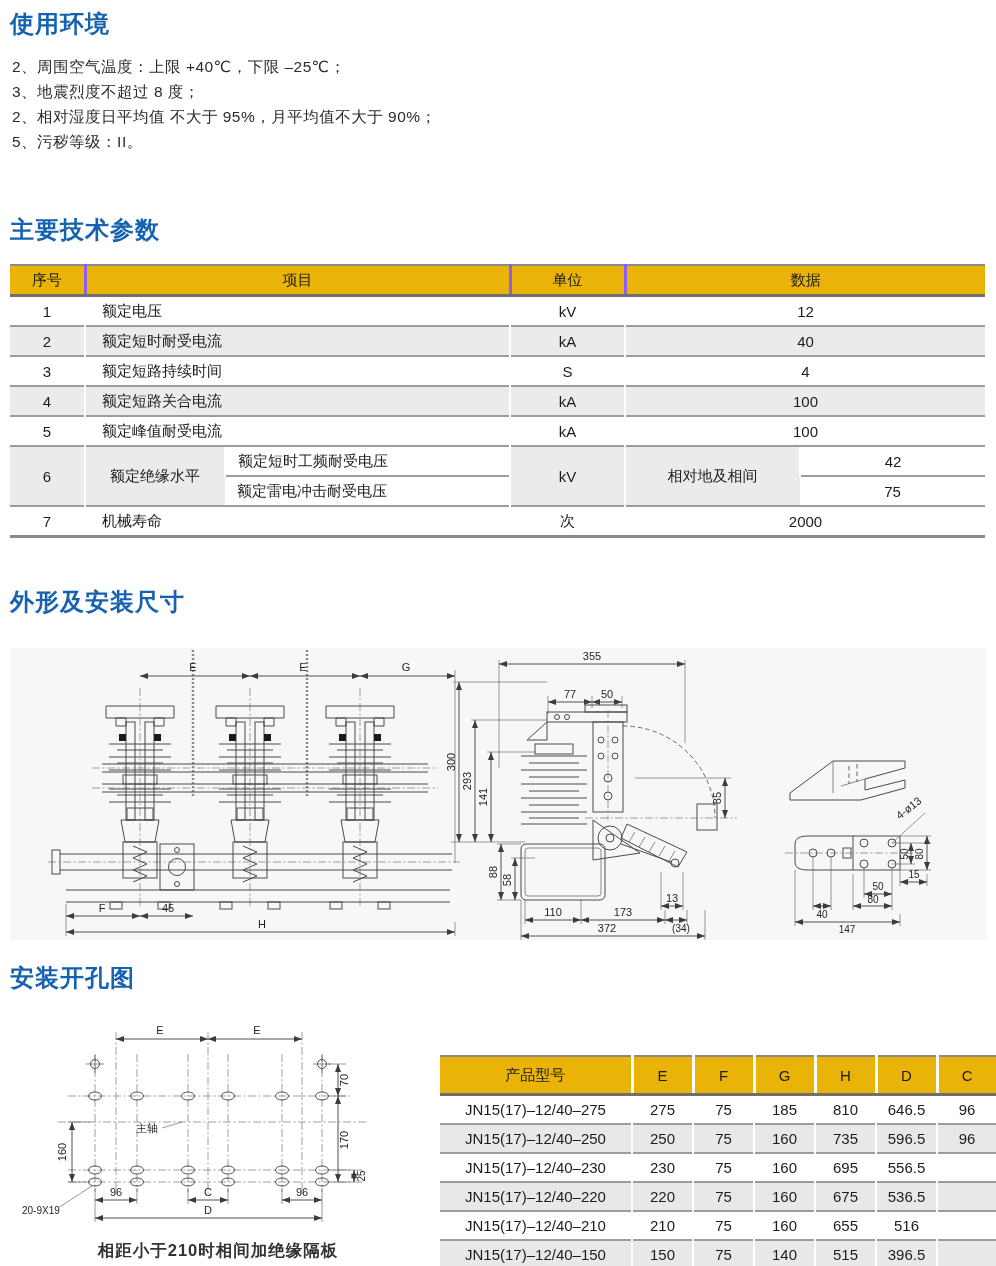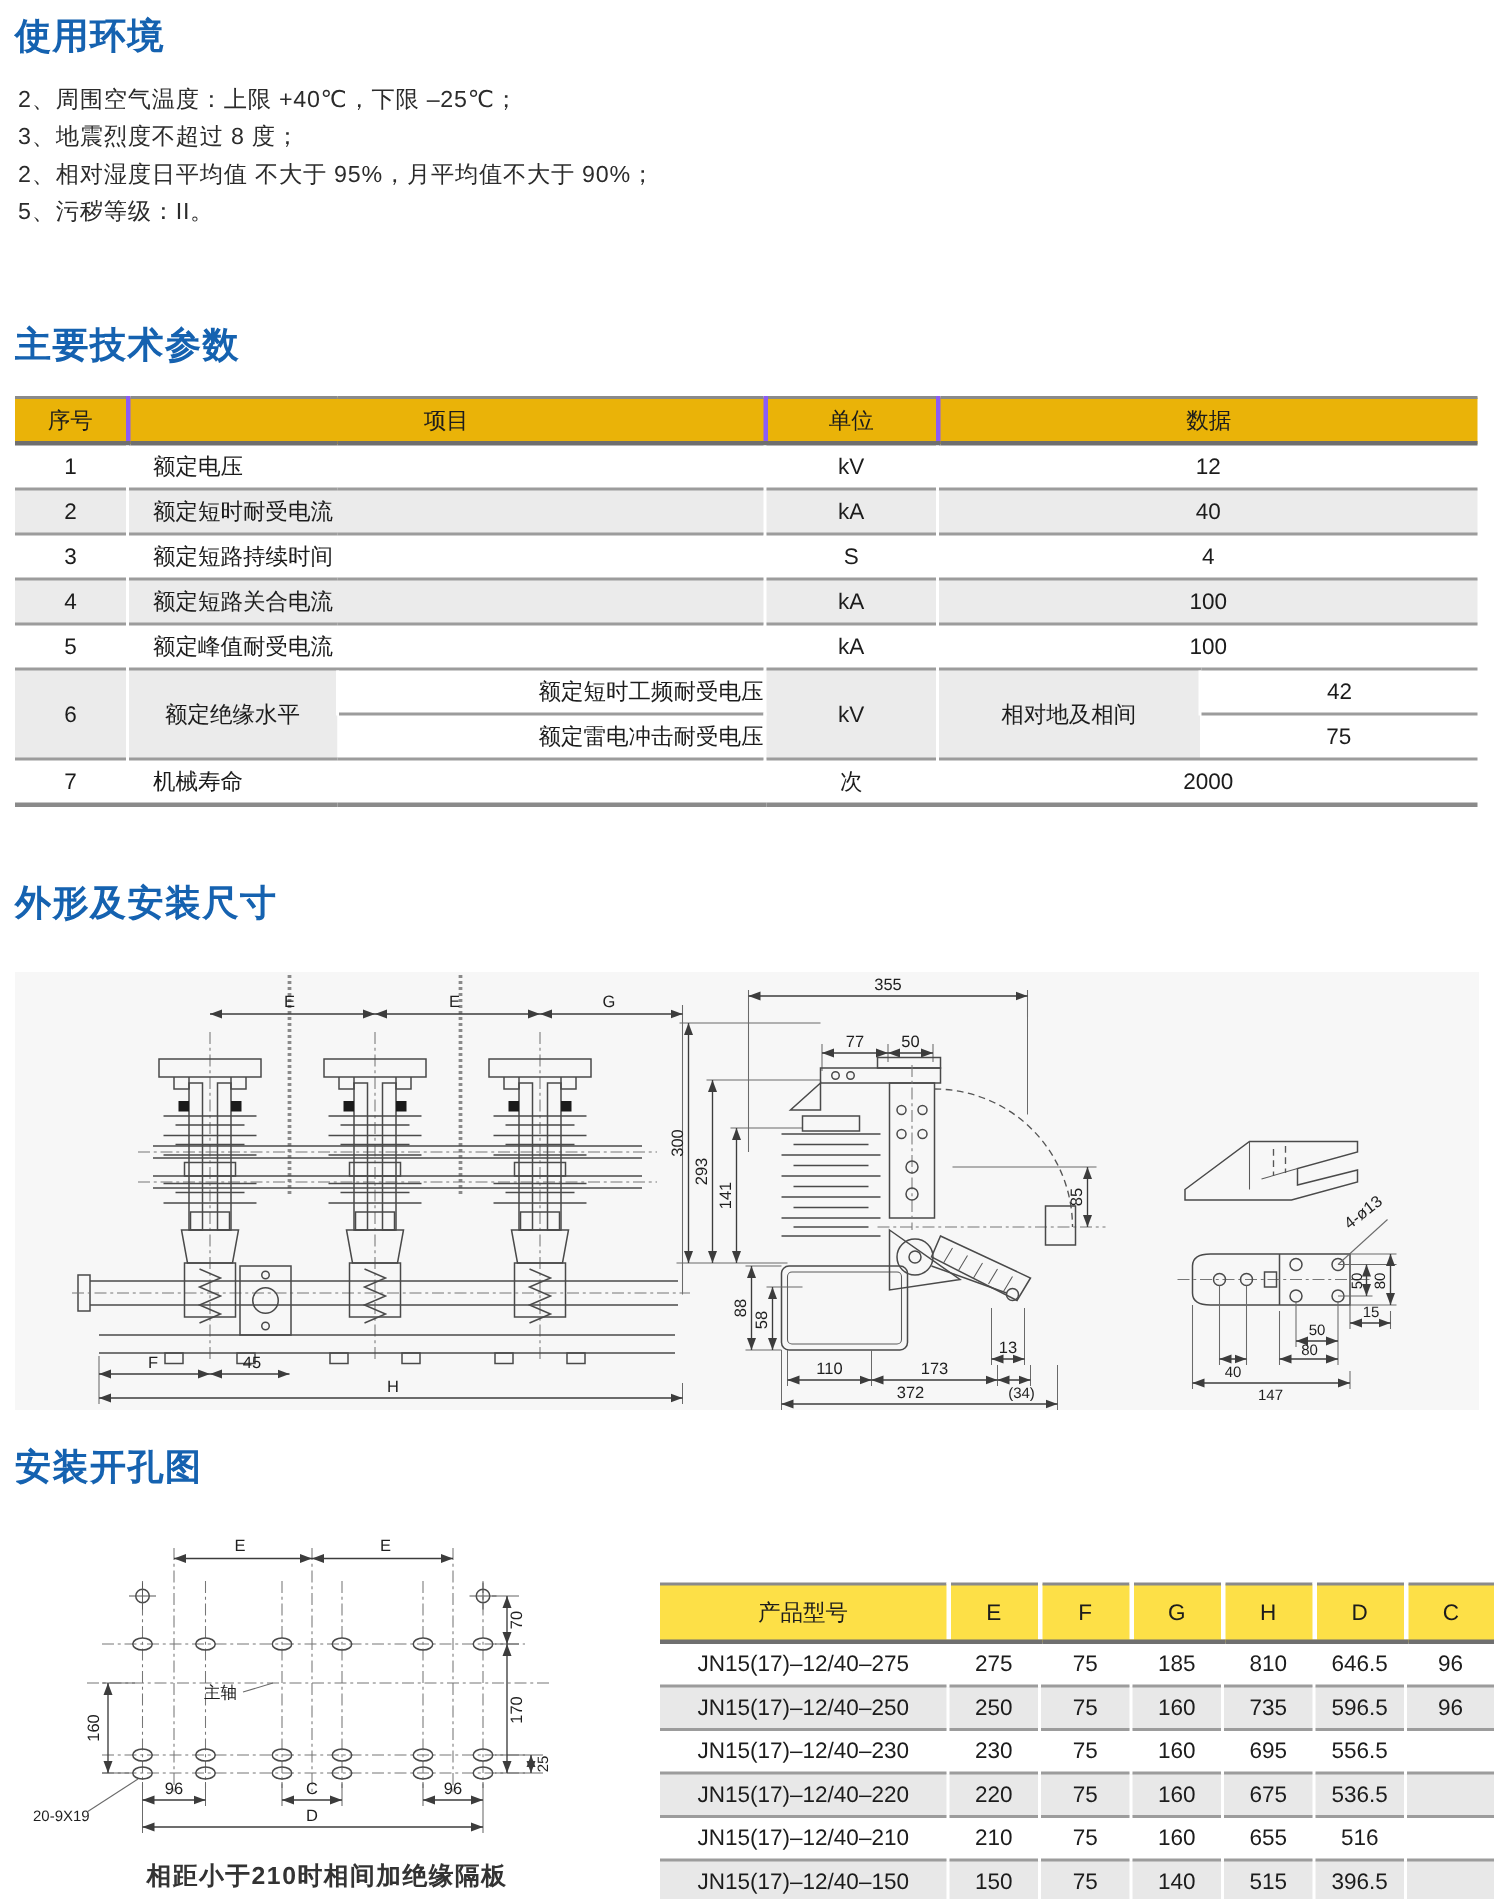--- a/index.html
+++ b/index.html
@@ -25,31 +25,31 @@
 
   
   .ptable{position:absolute;left:10px;top:264px;width:975px;table-layout:fixed;font-size:15px;color:#1c1c1c;}
   .ptable th{
     background:#eab308;font-weight:normal;height:28px;text-align:center;
     border-top:2px solid #8a8a8a;border-bottom:3px solid #6f6f6f;color:#1c1c1c;
   }
   .ptable td{height:28px;text-align:center;border-top:2px solid #9c9c9c;}
   .ptable tr.last td{border-bottom:3px solid #8a8a8a;}
   .ptable .item{text-align:left;padding-left:16px;}
-  .ptable .sub{text-align:right;padding-left:12px;}
+  .ptable .sub{text-align:left;padding-left:12px;}
   .ptable .vs{border-left:2px solid #ffffff;}
   .ptable th.vs{border-left:3px solid #8b5cf6;}
   .ptable tr.alt td{background:#ebebeb;}
   .ptable td.g{background:#ebebeb;}
   .ptable td.w{background:#ffffff;}
 
   
   .mtable{position:absolute;left:440px;top:1055px;width:556px;table-layout:fixed;font-size:15px;color:#1c1c1c;}
   .mtable th{
-    background:#fde047;font-weight:normal;height:36px;text-align:center;
+    background:#eab308;font-weight:normal;height:36px;text-align:center;
     border-top:2px solid #8a8a8a;border-bottom:3px solid #6f6f6f;
   }
   .mtable td{height:27px;text-align:center;border-top:2px solid #9c9c9c;}
   .mtable th + th{border-left:3px solid #ffffff;}
   .mtable td + td{border-left:2px solid #ffffff;}
   .mtable tbody tr:nth-child(even) td{background:#e8e8e8;}
   .mtable tbody tr:last-child td{border-bottom:3px solid #8a8a8a;}
 
   
   .draw-band{position:absolute;left:10px;top:648px;width:976px;height:292px;background:#f7f7f7;}

